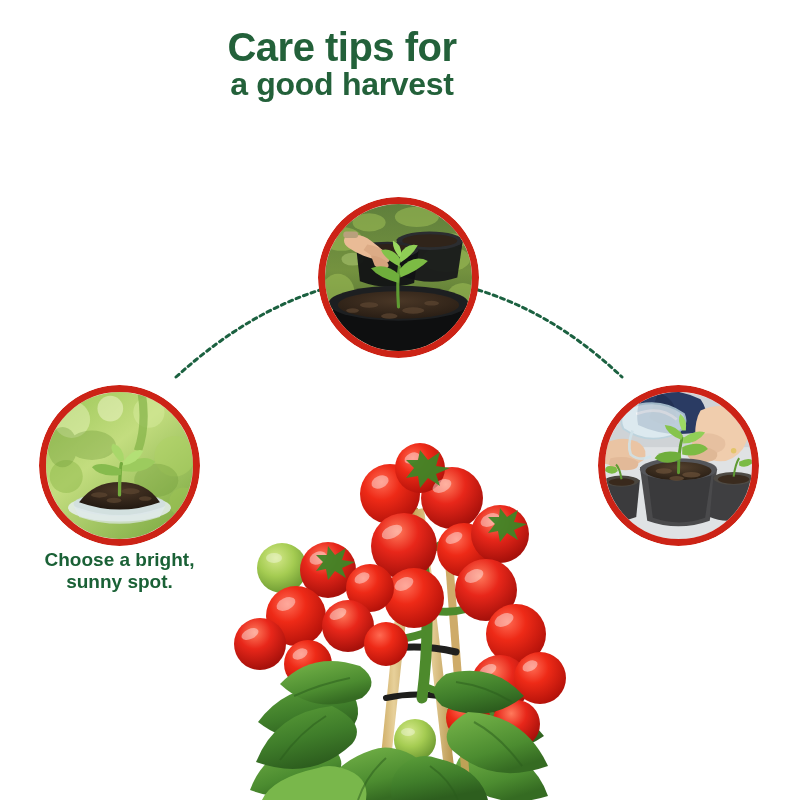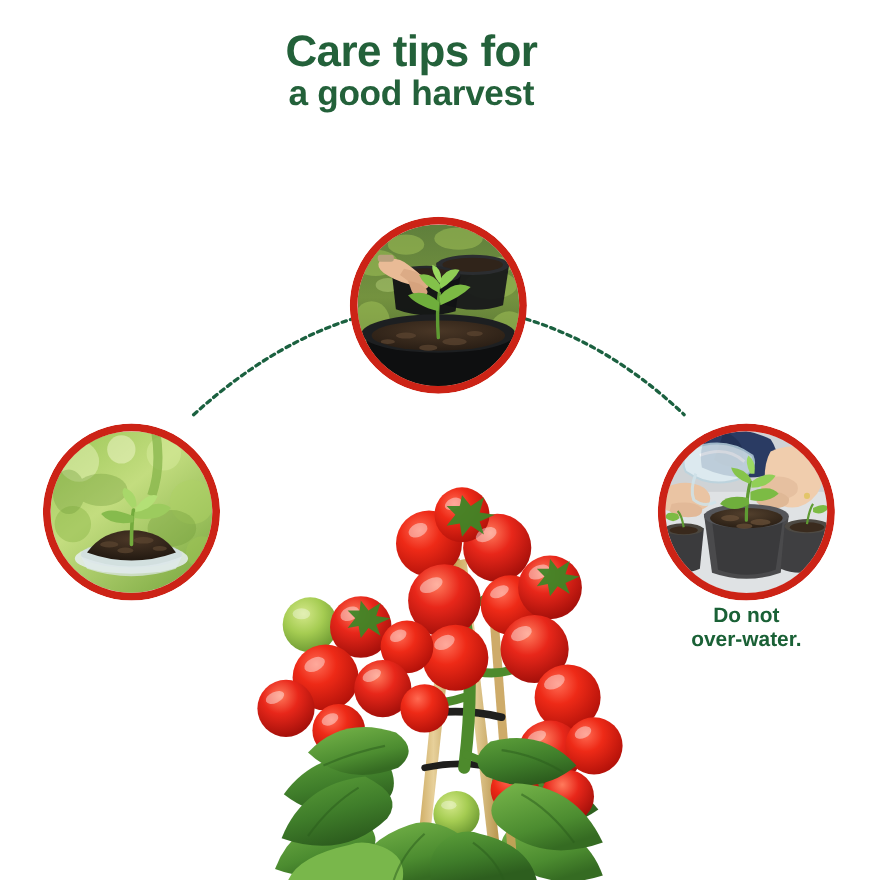--- a/index.html
+++ b/index.html
@@ -20,21 +20,20 @@
   }
 
   
   .title-block {
     position: absolute;
     top: 26px;
     left: 0;
     width: 684px;
     text-align: center;
     line-height: 1.06;
-    padding-left: 32px;
   }
   .title-line {
     display: block;
     color: #23613a;
     font-weight: bold;
     font-size: 40px;
     letter-spacing: -0.5px;
   }
   .title-line.line2 {
     font-size: 32px;
@@ -237,20 +236,24 @@
         <path d="M80 112 q0 -22 2 -34" stroke="#73ab3d" stroke-width="3.6" fill="none" stroke-linecap="round"></path>
         <path d="M82 84 q-24 -10 -32 -2 q10 12 32 8 z" fill="#86bb4d"></path>
         <path d="M83 80 q24 -14 36 -4 q-10 14 -36 10 z" fill="#9ccb5e"></path>
         <path d="M81 76 q-14 -14 -8 -20 q12 4 12 18 z" fill="#a8d76a"></path>
         <path d="M84 76 q12 -16 22 -12 q-6 14 -22 16 z" fill="#b3e076"></path>
       </svg>
     </div>
     <div class="ring"></div>
   </div>
 
+  <div class="caption" id="caption-sunny">
+    <span>Choose a bright,</span><br>
+    <span>sunny spot.</span>
+  </div>
 
   <div class="photo-circle" id="circle-water">
     <div class="photo">
       <svg viewBox="0 0 160 160" width="100%" height="100%" preserveAspectRatio="xMidYMid slice">
         <defs>
           <radialGradient id="soilR" cx="50%" cy="30%" r="70%">
             <stop offset="0%" stop-color="#53402d"></stop>
             <stop offset="100%" stop-color="#2a1f15"></stop>
           </radialGradient>
         </defs>
@@ -305,24 +308,20 @@
 
         <path d="M140 92 q2 -14 6 -20" stroke="#5f9b33" stroke-width="2.2" fill="none"></path>
         <path d="M146 76 q12 -6 16 0 q-8 8 -16 4 z" fill="#7cbb44"></path>
         <path d="M18 95 q-2 -12 -6 -16" stroke="#5f9b33" stroke-width="2.2" fill="none"></path>
         <path d="M12 82 q-12 -4 -12 4 q8 6 14 0 z" fill="#7cbb44"></path>
       </svg>
     </div>
     <div class="ring"></div>
   </div>
 
-  <div class="caption" id="caption-water">
-    <span>Do not</span><br>
-    <span>over-water.</span>
-  </div>
 
   <div id="tomato-plant">
     <svg viewBox="0 0 400 362" width="100%" height="100%" preserveAspectRatio="xMidYMax meet">
       <defs>
         <radialGradient id="tomRed" cx="36%" cy="30%" r="72%">
           <stop offset="0%" stop-color="#ff6a52"></stop>
           <stop offset="42%" stop-color="#ee2a17"></stop>
           <stop offset="100%" stop-color="#b5120a"></stop>
         </radialGradient>
         <radialGradient id="tomRed2" cx="40%" cy="28%" r="70%">

